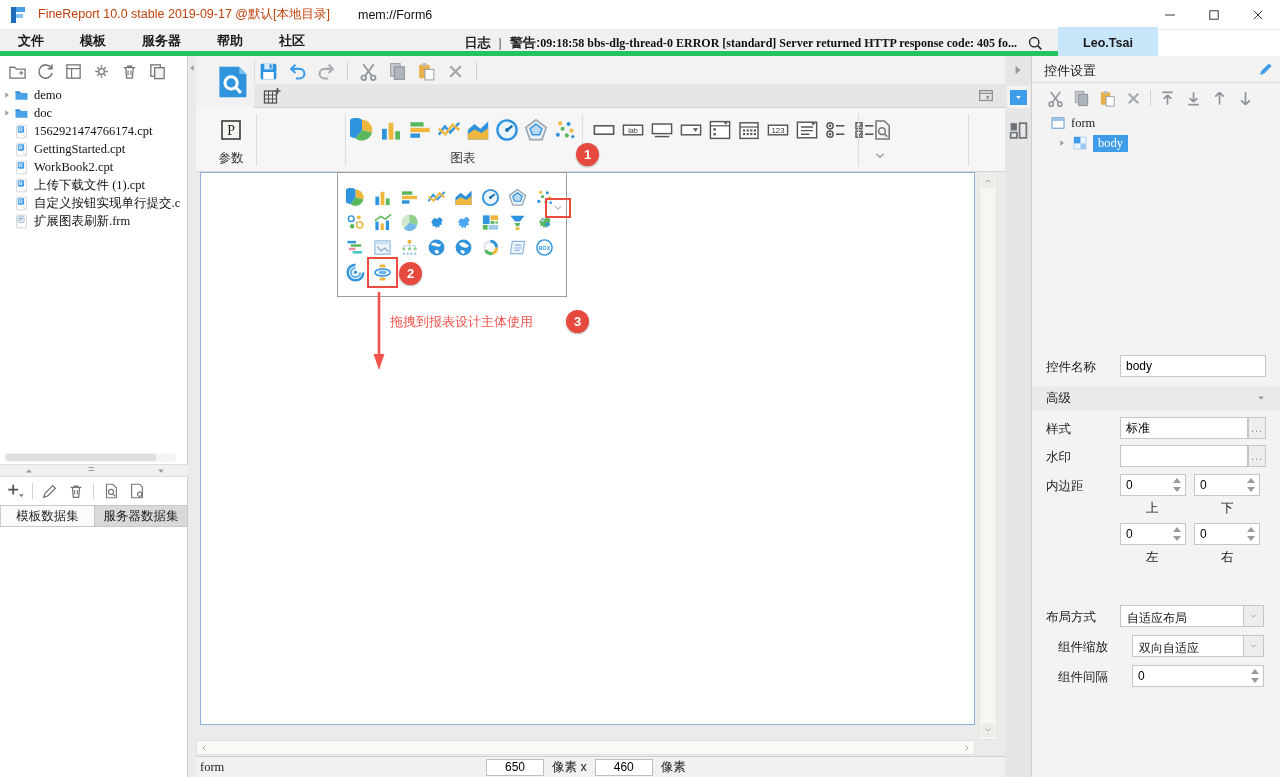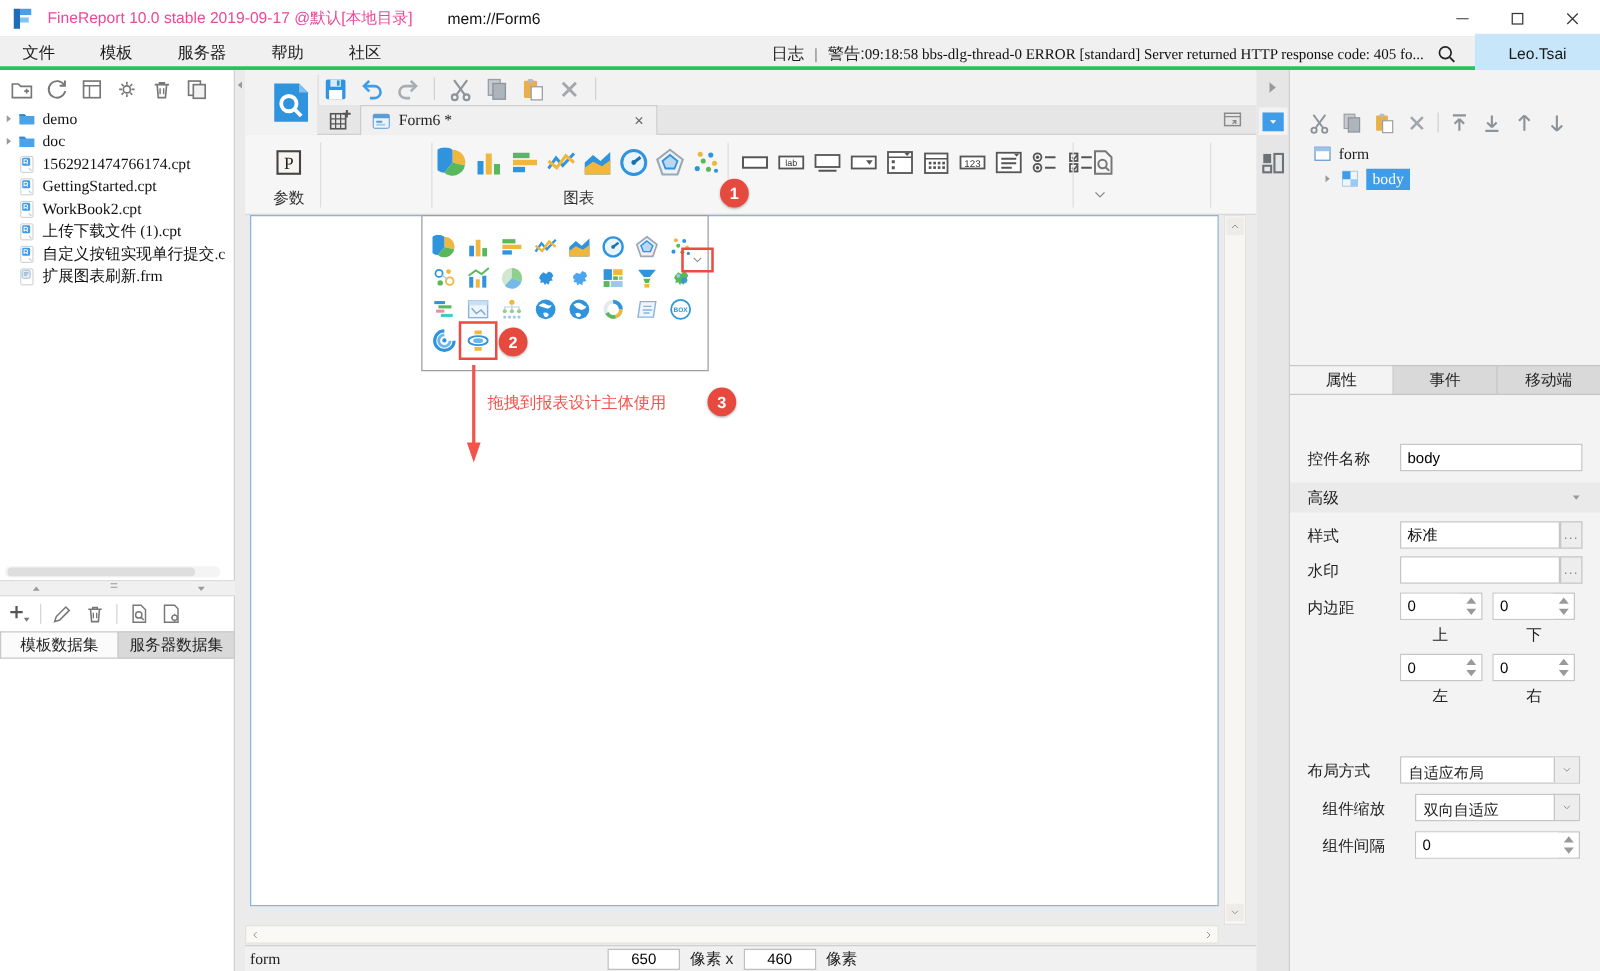--- a/index.html
+++ b/index.html
@@ -6,28 +6,28 @@
   html,body { width:1280px; height:777px; overflow:hidden; }
   body { font-family:"Liberation Sans", sans-serif; font-size:12px; color:#222; background:#fff; }
   .app { position:relative; width:1280px; height:777px; background:#fff; overflow:hidden; }
   .abs { position:absolute; }
   svg { display:block; }
   .icn { display:inline-block; }
 
   
   .titlebar { left:0; top:0; width:1280px; height:30px; background:#fff; border-bottom:1px solid #e8e8e8; display:flex; align-items:center; }
   .logo { width:20px; height:20px; margin:0 10px 0 8px; }
-  .title-text { font-size:12.5px; color:#ec4899; }
+  .title-text { font-size:12.5px; color:#c2410c; }
   .title-doc { margin-left:28px; font-size:12.5px; color:#111; }
   .win-controls { position:absolute; right:0; top:0; height:30px; display:flex; }
   .win-btn { width:44px; height:30px; display:flex; align-items:center; justify-content:center; }
   .win-btn svg { width:14px; height:14px; }
 
   
-  .menubar { left:0; top:30px; width:1280px; height:26px; background:#f0f0f0; border-bottom:3px solid #22c55e; display:flex; align-items:center; }
+  .menubar { left:0; top:30px; width:1158px; height:26px; background:#f0f0f0; border-bottom:5px solid #22c55e; display:flex; align-items:center;font-weight:bold; }
   .menu-item { padding:0 18px; font-size:13px; color:#1a1a1a; }
   .menu-right { position:absolute; right:0; top:0; height:26px; display:flex; align-items:center; }
   .log-label { font-size:13px; margin-right:8px; }
   .log-sep { color:#888; margin-right:8px; }
   .warn-label { font-size:13px; }
   .warn-msg { font-family:"Liberation Serif", serif; font-size:12px; color:#111; margin-right:10px; white-space:nowrap; }
   .search-icn { width:17px; height:17px; margin-right:14px; }
   .user-chip { height:26px; min-width:100px; padding:16px 18px; background:#c8e6fa; display:flex; align-items:center; justify-content:center; font-size:12.5px; color:#1a1a1a; }
 
   
@@ -486,32 +486,20 @@
       </div>
 
       <div class="tabrow">
         <span class="icn newgrid">
             <svg viewBox="0 0 20 20" width="100%" height="100%">
               <rect x="2.5" y="5" width="12" height="12" fill="none" stroke="#555" stroke-width="1.3"></rect>
               <path d="M2.5 9 h12 M2.5 13 h12 M6.5 5 v12 M10.5 5 v12" stroke="#555" stroke-width="1"></path>
               <path d="M15.5 2 v6 M12.5 5 h6" stroke="#555" stroke-width="1.6"></path>
             </svg>
           </span>
-        <div class="doc-tab">
-          <span class="icn">
-              <svg viewBox="0 0 20 20" width="100%" height="100%">
-                <rect x="2" y="3" width="16" height="14" rx="1.5" fill="#eaf4fd" stroke="#5b9bd5"></rect>
-                <rect x="2" y="3" width="16" height="4" fill="#5b9bd5"></rect>
-                <rect x="5" y="9.5" width="6" height="2" fill="#5b9bd5"></rect>
-                <rect x="5" y="12.5" width="9" height="2" fill="#a8cdee"></rect>
-              </svg>
-            </span>
-          <span class="doc-tab-lb">Form6 *</span>
-          <span class="doc-tab-x">×</span>
-        </div>
         <span class="icn corner-icn">
             <svg viewBox="0 0 20 20" width="100%" height="100%">
               <rect x="3" y="4" width="14" height="11" fill="none" stroke="#8a8a8a" stroke-width="1.3"></rect>
               <path d="M3 7 h14" stroke="#8a8a8a" stroke-width="1.3"></path>
               <path d="M10 13.5 l3 -3 m0 3 v-3 h-3" stroke="#8a8a8a" stroke-width="1.1" fill="none"></path>
             </svg>
           </span>
       </div>
 
       <div class="ribbon">
@@ -979,20 +967,28 @@
     <span class="icn rs-comp">
         <svg viewBox="0 0 20 20" width="100%" height="100%">
           <rect x="2.5" y="3" width="6" height="7" fill="#6d7278"></rect>
           <rect x="11" y="3" width="6.5" height="14" fill="none" stroke="#6d7278" stroke-width="1.6"></rect>
           <rect x="2.5" y="12" width="6" height="5" fill="none" stroke="#6d7278" stroke-width="1.6"></rect>
         </svg>
       </span>
   </div>
 
   <div class="abs right-panel">
+    <div class="rp-header">
+      <span class="rp-title">控件设置</span>
+      <span class="icn rp-pencil">
+          <svg viewBox="0 0 20 20" width="100%" height="100%">
+            <path d="M3.5 16.5 l1.8 -5 L14 2.8 l3.2 3.2 -8.7 8.7 z" fill="#3f9ce8"></path>
+          </svg>
+        </span>
+    </div>
     <div class="rp-toolbar">
       <span class="icn">
           <svg viewBox="0 0 20 20" width="100%" height="100%">
             <line x1="5" y1="3" x2="13.5" y2="14.5" stroke="#8d939a" stroke-width="1.6"></line>
             <line x1="15" y1="3" x2="6.5" y2="14.5" stroke="#8d939a" stroke-width="1.6"></line>
             <circle cx="5.5" cy="16" r="2.2" fill="none" stroke="#8d939a" stroke-width="1.6"></circle>
             <circle cx="14.5" cy="16" r="2.2" fill="none" stroke="#8d939a" stroke-width="1.6"></circle>
           </svg>
         </span>
       <span class="icn">
@@ -1055,25 +1051,20 @@
       <span class="icn rp-tree-ic">
           <svg viewBox="0 0 20 20" width="100%" height="100%">
             <rect x="2.5" y="2.5" width="15" height="15" fill="#eef6fd" stroke="#a8c8e8"></rect>
             <path d="M2.5 2.5 h8 v8 h-8 z" fill="#3f9ce8"></path>
             <path d="M10.5 10.5 h7 v7 h-7 z" fill="#9dc8ef"></path>
           </svg>
         </span>
       <span class="rp-tree-lb body-sel">body</span>
     </div>
 
-    <div class="rp-tabs">
-      <span class="rp-tab active">属性</span>
-      <span class="rp-tab">事件</span>
-      <span class="rp-tab">移动端</span>
-    </div>
 
     <div class="prow" style="top:298px">
       <span class="prow-lb">控件名称</span>
       <input class="pinput" style="left: 88px; top: 1px; width: 146px;" value="body">
     </div>
     <div class="sec-hdr" style="top:330px">
       <span class="sec-lb">高级</span>
       <span class="icn sec-caret">
           <svg viewBox="0 0 20 20" width="100%" height="100%">
             <path d="M3 6 h14 l-7 8.5 z" fill="#9a9a9a"></path>

